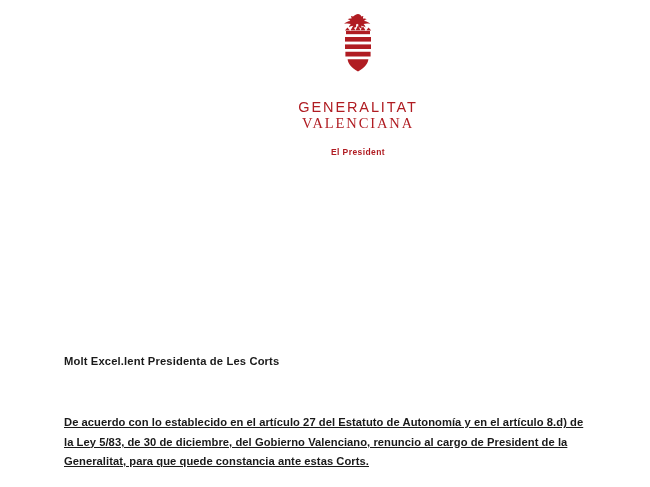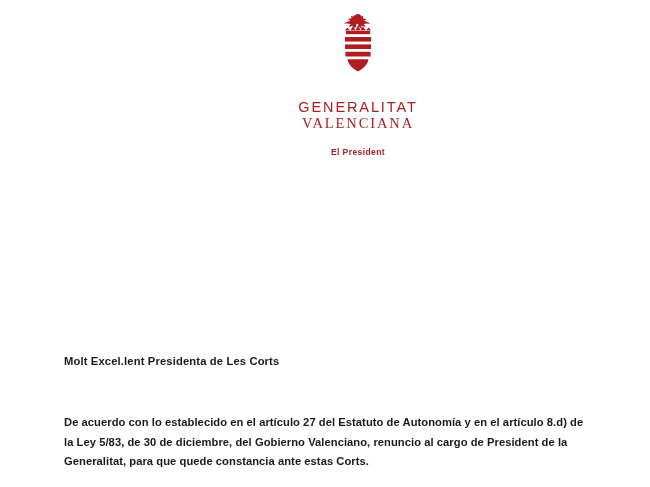--- a/index.html
+++ b/index.html
@@ -77,20 +77,21 @@
     position: absolute;
     top: 413px;
     left: 64px;
     width: 526px;
     font-size: 11.2px;
     font-weight: 700;
     line-height: 19.5px;
     letter-spacing: 0.05px;
     color: #1a1a1a;
     text-align: left;
+    text-decoration: underline;
   }
 </style>
 </head>
 <body>
 
 <div class="page">
 
   <div class="letterhead">
 
     <span class="crest">

